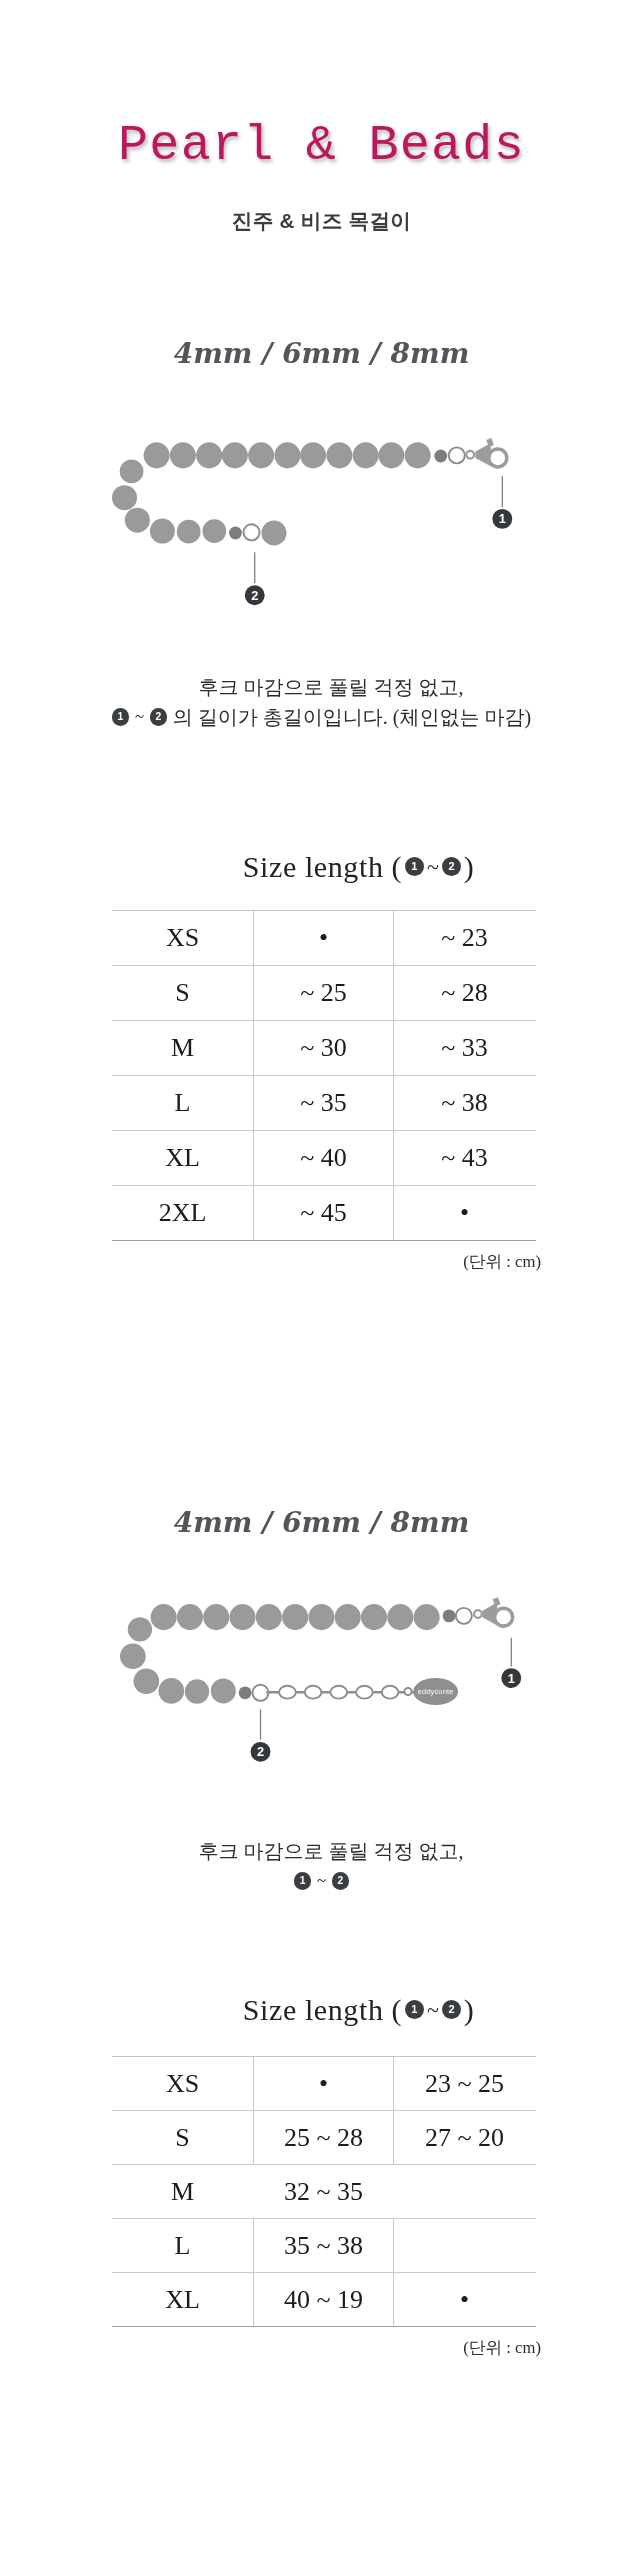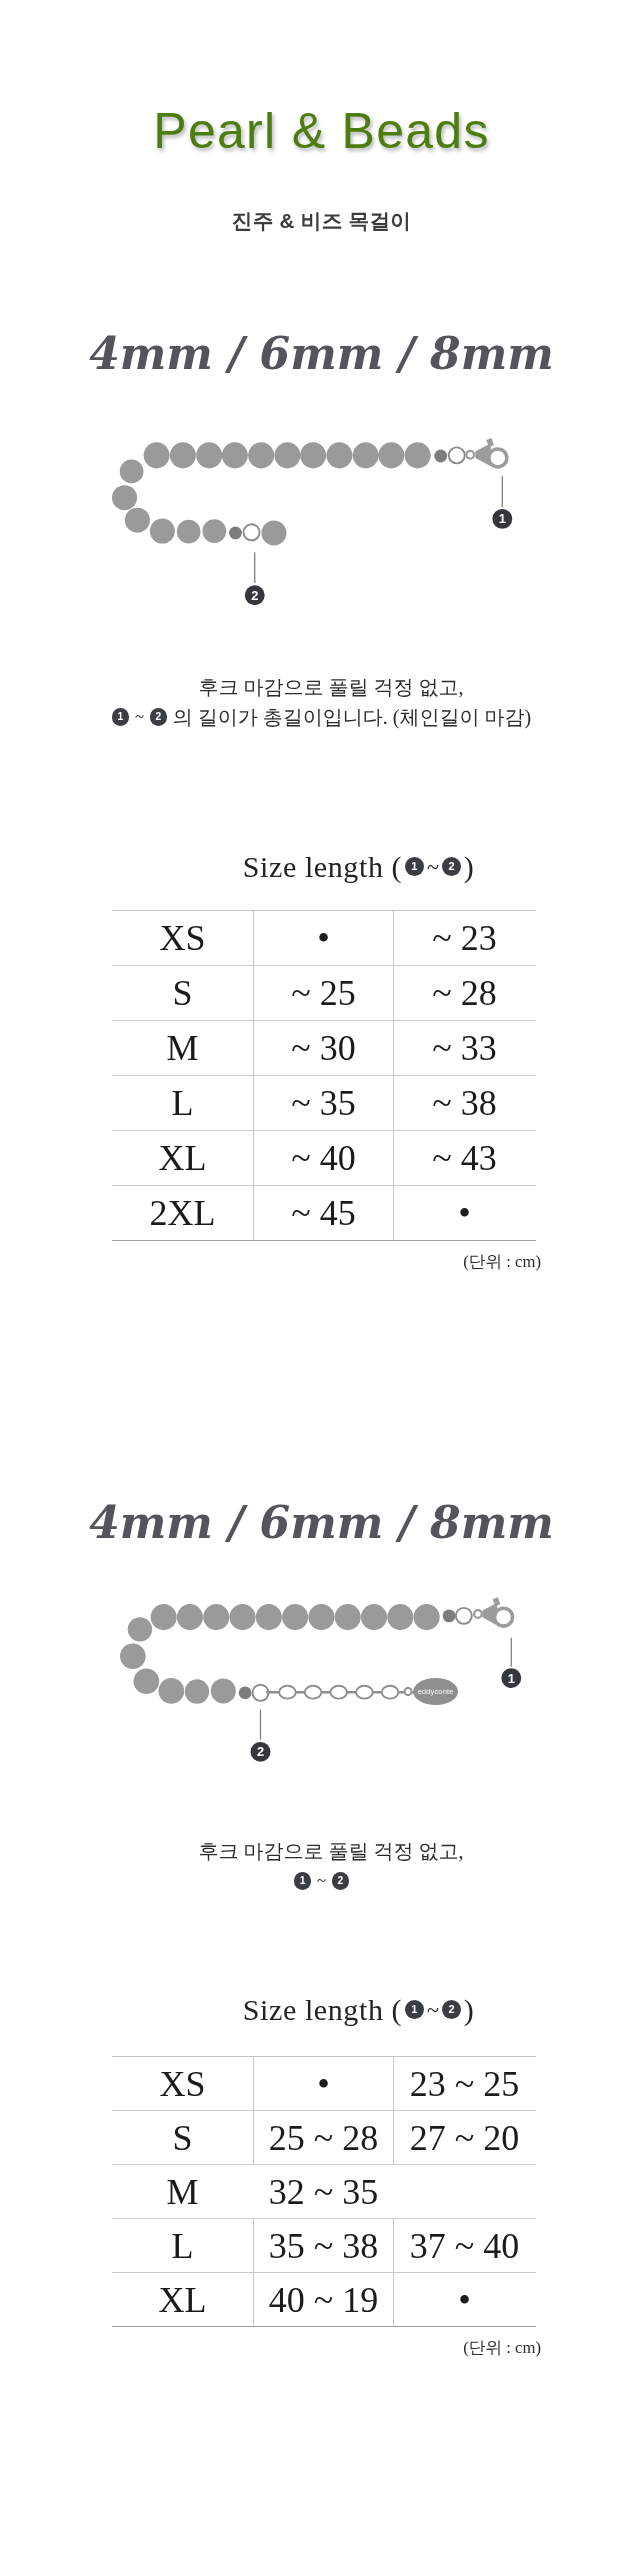--- a/index.html
+++ b/index.html
@@ -4,35 +4,35 @@
 <style>
   html,body { margin:0; padding:0; background:#ffffff; }
   #canvas {
     position:relative; width:643px; height:2576px; background:#ffffff;
     overflow:hidden; font-family:"Liberation Serif", serif;
   }
   .abs { position:absolute; }
   .centered { left:0; width:643px; text-align:center; }
 
   .main-title {
-    top:94px; height:74px; line-height:74px;
-    font-family:Liberation Sans, sans-serif;
-    font-size:50px; letter-spacing:1.3px; color:#4d7c0f;
+    top:109px; height:74px; line-height:74px;
+    font-family:Liberation Mono, monospace;
+    font-size:50px; letter-spacing:1.3px; color:#be185d;
     text-shadow:1.9px 2.6px 3.9px rgba(125,130,136,0.55);
   }
   .subtitle {
     top:207px; height:27px; line-height:27px;
     font-family:"Liberation Sans", sans-serif;
     font-size:20.6px; font-weight:bold; color:#3c3c3e; letter-spacing:0.3px;text-align:center;
   }
   .bead-size-label {
     height:41px; line-height:41px;
     font-family:"DejaVu Serif", serif;
     font-style:italic; font-weight:bold;
-    font-size:44px; color:#54555a; letter-spacing:0px;
+    font-size:28px; color:#54555a; letter-spacing:0px;
   }
   .bead-size-label.s1 { top:333px; }
   .bead-size-label.s2 { top:1502px; }
 
   .note-block { font-size:20px; color:#2b2b2b; }
   .note-line { height:30px; line-height:30px;margin-left:19px; }
   .note-line2 {
     height:30px; display:flex; align-items:center; justify-content:center; gap:5.8px;
   }
   .badge {
@@ -58,21 +58,21 @@
     border-bottom:1.9px solid #a2a2a2;
   }
   .size-table.t1 { top:910px; }
   .size-table.t2 { top:2056px; }
   .size-row { display:grid; grid-template-columns:141px 141px 141px; }
   .size-row + .size-row { border-top:1px solid #cbcbcb; }
   .t1 .size-row { height:54px; }
   .t2 .size-row { height:53px; }
   .size-cell {
     display:flex; align-items:center; justify-content:center;
-    font-size:36px; color:#1b1b1b;
+    font-size:26px; color:#1b1b1b;
   }
   .size-cell.mid { border-left:1px solid #c9c9c9; border-right:1px solid #c9c9c9; }
 
   .unit-note {
     height:20.6px; line-height:20.6px; right:102px;
     font-size:16.7px; color:#2c2c2c;
   }
   .unit-note.u1 { top:1252px; }
   .unit-note.u2 { top:2338px; }
 
@@ -145,21 +145,21 @@
   <div class="abs centered note-block" style="top:672px;">
     <div class="note-line">후크 마감으로 풀릴 걱정 없고,</div>
     <div class="note-line2">
       <span class="badge">
           <span>1</span>
         </span>
       <span class="tilde-sm">~</span>
       <span class="badge">
           <span>2</span>
         </span>
-      <span>의 길이가 총길이입니다. (체인길이 마감)</span>
+      <span>의 길이가 총길이입니다. (체인없는 마감)</span>
     </div>
   </div>
 
   <div class="abs centered size-heading" style="top:848px;">
     <span class="h-txt">Size length (</span>
     <span class="badge lg">
         <span>1</span>
       </span>
     <span class="h-tilde">~</span>
     <span class="badge lg">
@@ -301,21 +301,20 @@
       <div class="size-cell mid">25 ~ 28</div>
       <div class="size-cell">27 ~ 20</div>
     </div>
     <div class="size-row">
       <div class="size-cell">M</div>
       <div class="size-cell">32 ~ 35</div>
     </div>
     <div class="size-row">
       <div class="size-cell">L</div>
       <div class="size-cell mid">35 ~ 38</div>
-      <div class="size-cell">37 ~ 40</div>
     </div>
     <div class="size-row">
       <div class="size-cell">XL</div>
       <div class="size-cell mid">40 ~ 19</div>
       <div class="size-cell">•</div>
     </div>
   </div>
 
   <div class="abs unit-note u2">(단위 : cm)</div>
 

